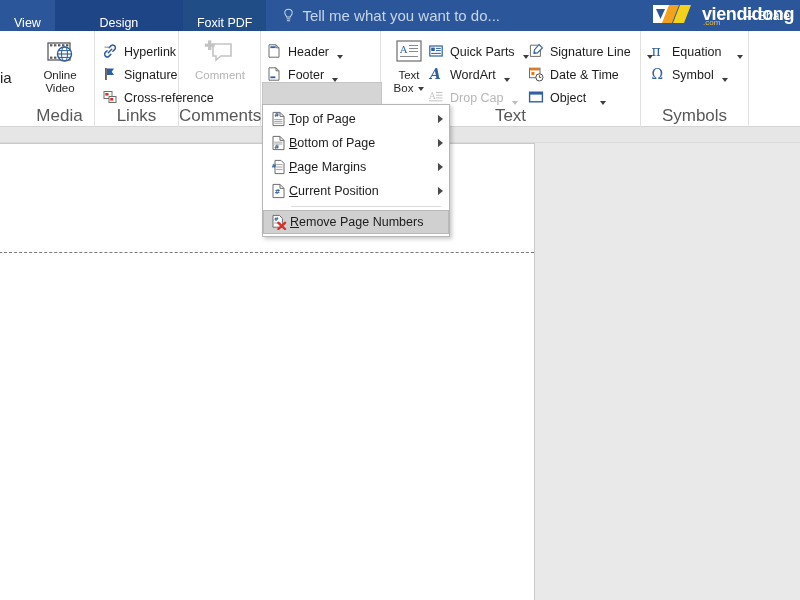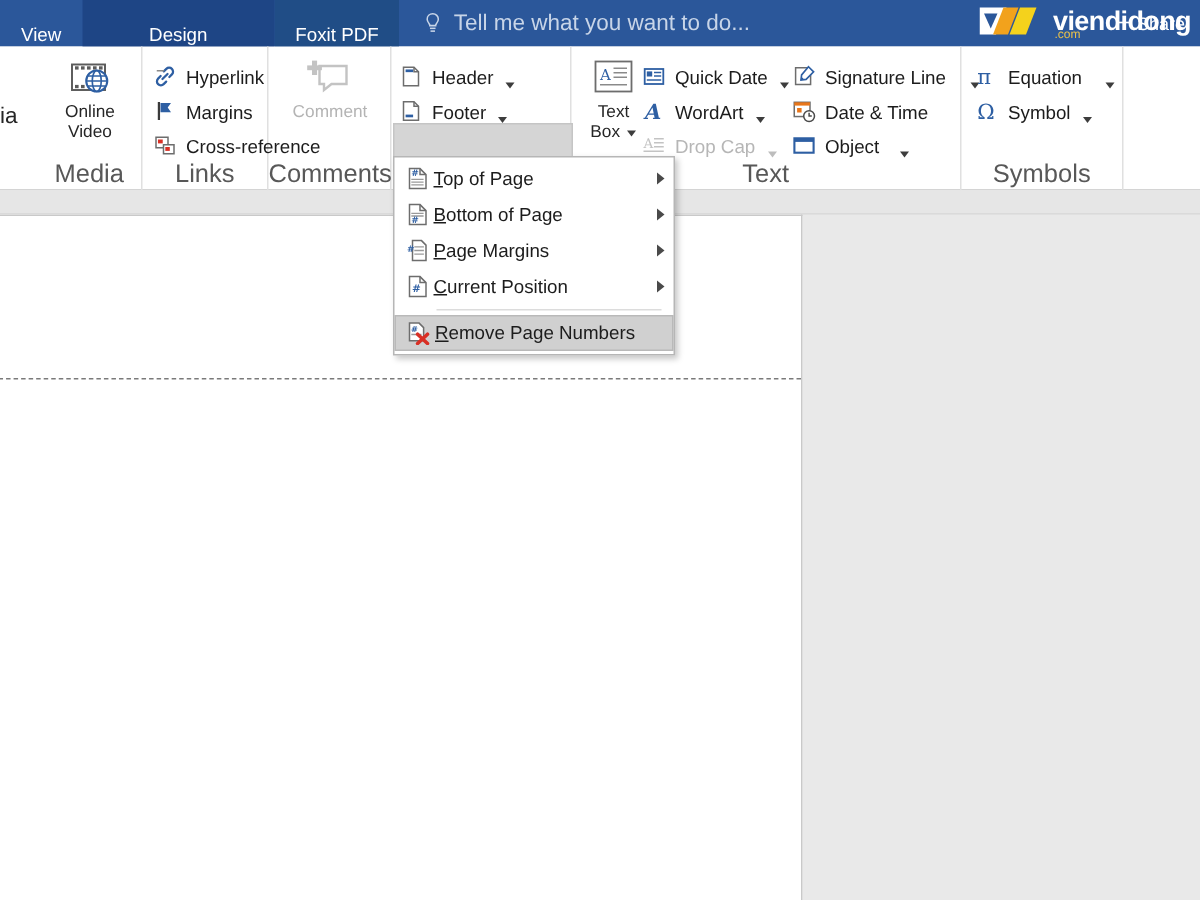--- a/index.html
+++ b/index.html
@@ -242,21 +242,21 @@
         </span>
         <span>Hyperlink</span>
       </div>
       <div class="row-btn" style="left:4px; top:29px;">
         <span class="ico16">
           <svg width="16" height="16" viewBox="0 0 16 16">
             <rect x="3.2" y="2" width="1.5" height="12" fill="#3a3a3a"></rect>
             <path d="M5 2.6h7l-2.2 3.1L12 8.9H5z" fill="#2e5fa3"></path>
           </svg>
         </span>
-        <span>Margins</span>
+        <span>Signature</span>
       </div>
       <div class="row-btn" style="left:4px; top:52px;">
         <span class="ico16">
           <svg width="16" height="16" viewBox="0 0 16 16">
             <rect x="2" y="2.5" width="8" height="7" fill="#fff" stroke="#6d6d6d" stroke-width="1"></rect>
             <rect x="3.3" y="4" width="3.2" height="2.6" fill="#d93025"></rect>
             <rect x="7" y="7.5" width="7" height="6" fill="#fff" stroke="#6d6d6d" stroke-width="1"></rect>
             <rect x="8.2" y="9" width="3" height="2.6" fill="#d93025"></rect>
           </svg>
         </span>
@@ -341,21 +341,21 @@
           <svg width="16" height="16" viewBox="0 0 16 16">
             <rect x="1.8" y="3" width="12.4" height="10" fill="#fff" stroke="#2e5fa3" stroke-width="1.2"></rect>
             <rect x="3.2" y="4.6" width="3.6" height="3.4" fill="#2e5fa3"></rect>
             <g stroke="#2e5fa3" stroke-width="1">
               <line x1="8" y1="5.4" x2="12.8" y2="5.4"></line>
               <line x1="8" y1="7.6" x2="12.8" y2="7.6"></line>
               <line x1="3.2" y1="10.4" x2="12.8" y2="10.4"></line>
             </g>
           </svg>
         </span>
-        <span>Quick Date</span>
+        <span>Quick Parts</span>
         <span class="caret"></span>
       </div>
 
       <div class="row-btn" style="left:44px; top:29px;">
         <span class="ico16">
           <svg width="16" height="16" viewBox="0 0 16 16">
             <text x="2" y="13" font-family="DejaVu Serif" font-style="italic" font-size="14" font-weight="bold" fill="#2e5fa3">A</text>
           </svg>
         </span>
         <span>WordArt</span>

